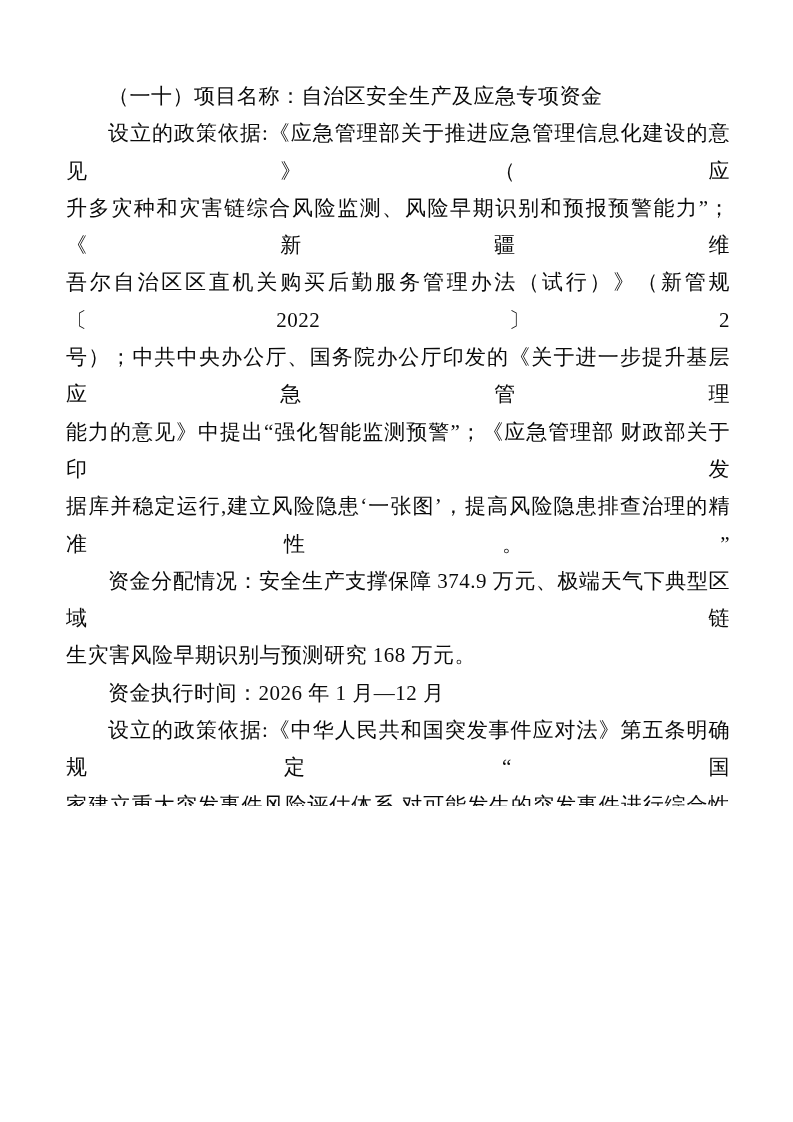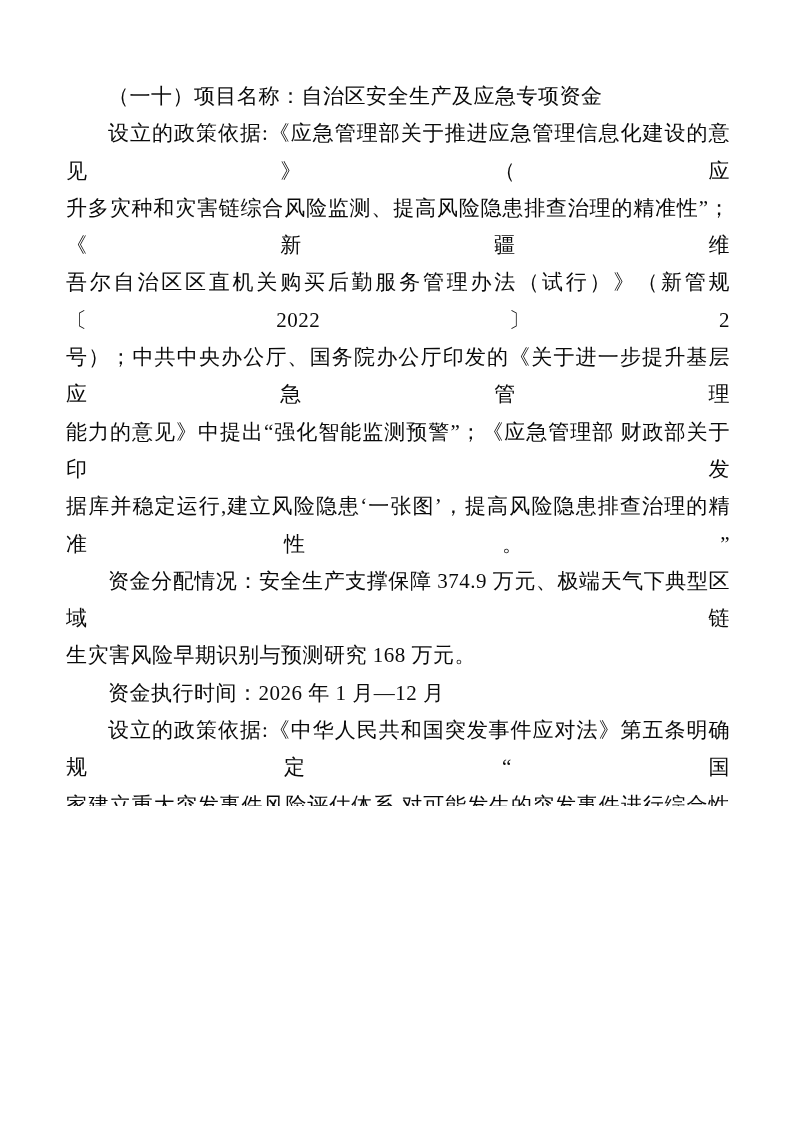--- a/index.html
+++ b/index.html
@@ -49,21 +49,21 @@
     padding-left: 32px;
   }
 </style>
 </head>
 <body>
 
 <div class="page">
   <div class="doc-body">
       <div class="line indent">（一十）项目名称：自治区安全生产及应急专项资金</div>
       <div class="line indent fill">设立的政策依据:《应急管理部关于推进应急管理信息化建设的意见》（应</div>
-      <div class="line fill">升多灾种和灾害链综合风险监测、提高风险隐患排查治理的精准性”；《新疆维</div>
+      <div class="line fill">升多灾种和灾害链综合风险监测、风险早期识别和预报预警能力”；《新疆维</div>
       <div class="line fill">吾尔自治区区直机关购买后勤服务管理办法（试行）》（新管规〔2022〕2</div>
       <div class="line fill">号）；中共中央办公厅、国务院办公厅印发的《关于进一步提升基层应急管理</div>
       <div class="line fill">能力的意见》中提出“强化智能监测预警”；《应急管理部 财政部关于印发</div>
       <div class="line fill">据库并稳定运行,建立风险隐患‘一张图’，提高风险隐患排查治理的精准性。”</div>
       <div class="line indent fill">资金分配情况：安全生产支撑保障 374.9 万元、极端天气下典型区域链</div>
       <div class="line">生灾害风险早期识别与预测研究 168 万元。</div>
       <div class="line indent">资金执行时间：2026 年 1 月—12 月</div>
       <div class="line indent fill">设立的政策依据:《中华人民共和国突发事件应对法》第五条明确规定“国</div>
       <div class="line fill">家建立重大突发事件风险评估体系,对可能发生的突发事件进行综合性评估”,</div>
     </div>

